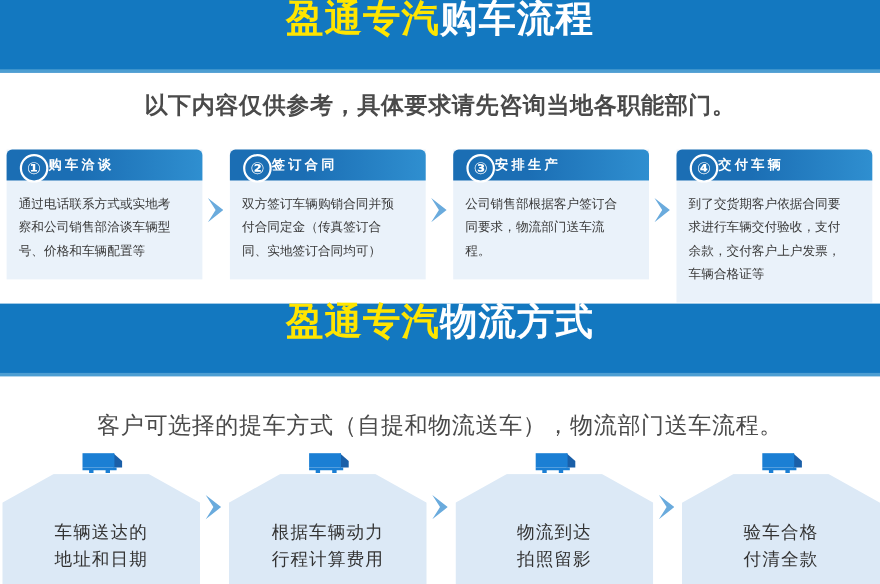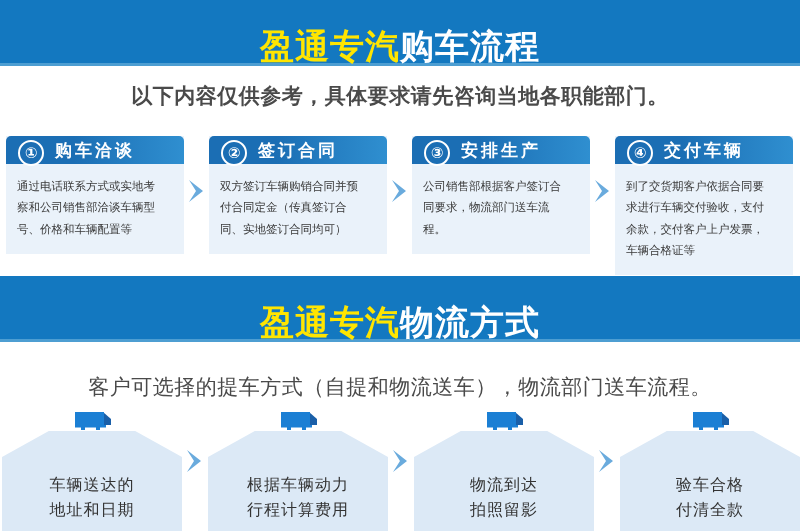--- a/index.html
+++ b/index.html
@@ -11,21 +11,21 @@
     font-family: "Liberation Sans", "DejaVu Sans", sans-serif;
   }
   .page { position: relative; width: 800px; height: 531px; background: #fff; }
 
   
   .banner {
     position: absolute;
     left: 0; width: 800px;
     background: #1378c0;
     display: flex;
-    align-items: flex-end;
+    align-items: flex-start;
     justify-content: center;
     border-bottom: 3px solid #4d9ed2;
   }
   .banner-title {
     font-size: 34px;
     font-weight: bold;
     letter-spacing: 1px;
     white-space: nowrap;
     line-height: 1;
   }
@@ -82,24 +82,23 @@
     display: flex;
     align-items: center;
     justify-content: center;
     flex: 0 0 auto;
     background: #1b6eb4;
     position: relative;
     top: 3px;
   }
   .step-title {
     color: #ffffff;
-    font-size: 17px;
+    font-size: 12px;
     font-weight: bold;
     letter-spacing: 3px;
-    margin-left: 11px;
     white-space: nowrap;
   }
   .step-body {
     padding: 12px 27px 14px 11px;
     color: #3a3a3a;
     font-size: 11.5px;
     line-height: 1.85;
     min-height: 82px;
   }
   .chev {

